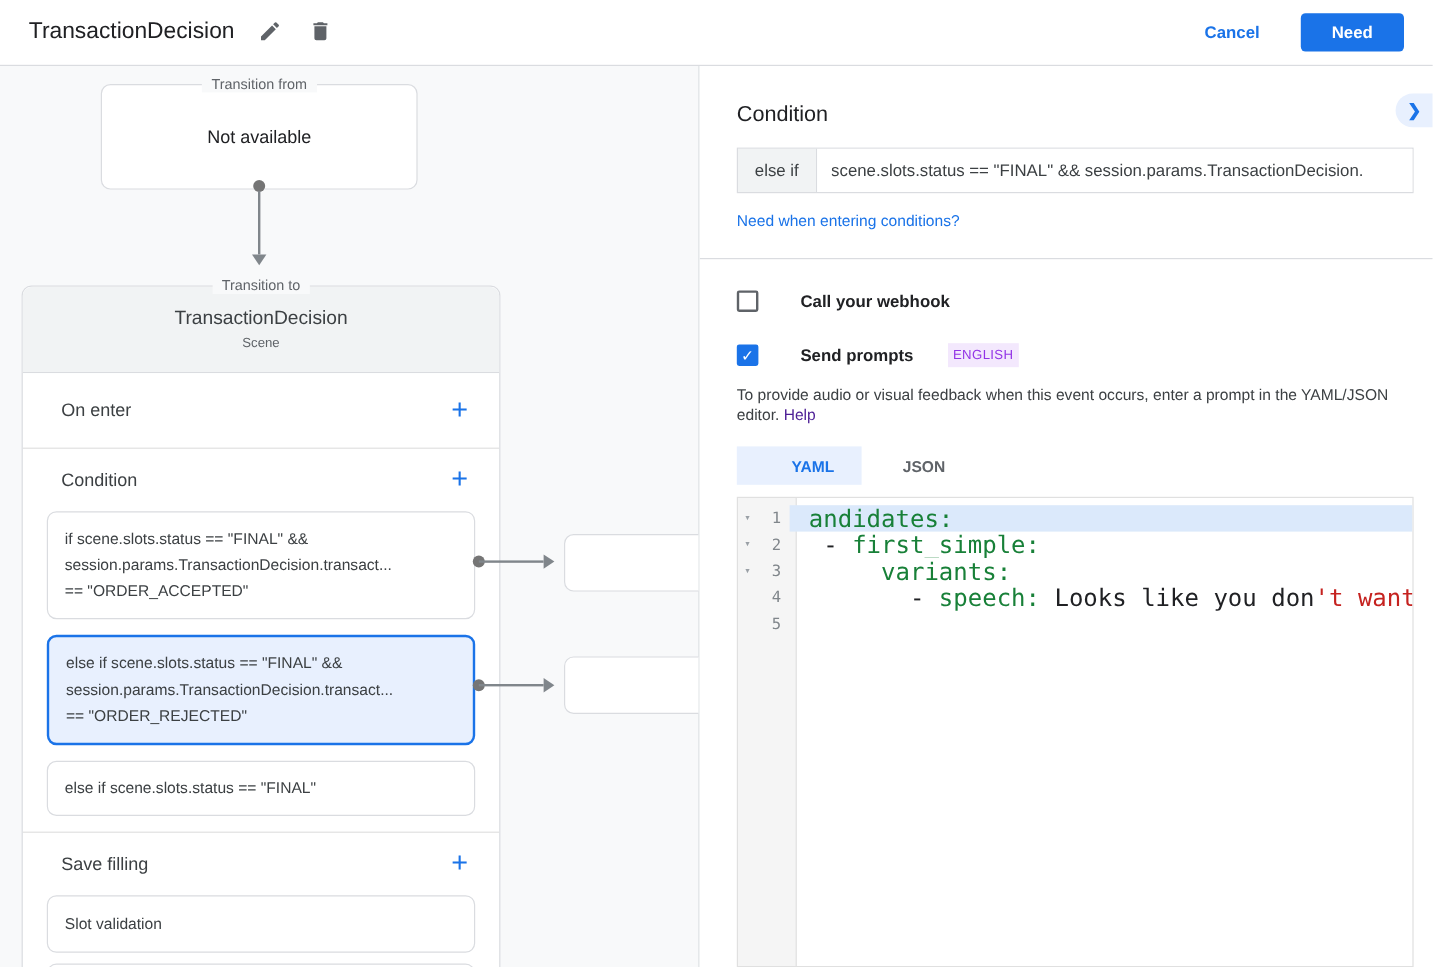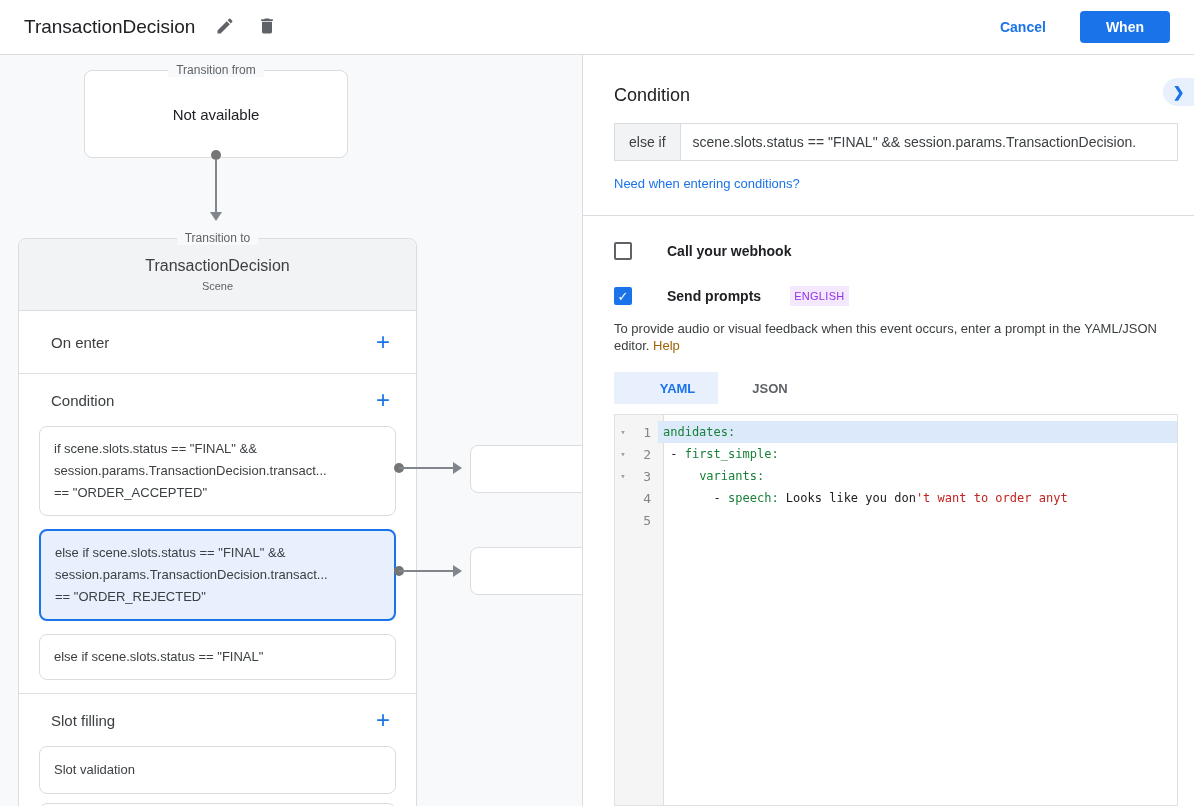--- a/index.html
+++ b/index.html
@@ -89,39 +89,39 @@
 
   .check-row { display:flex; align-items:center; gap:15px; margin-top:26px; }
   .checkbox { width:18px; height:18px; border:2px solid #5f6368; border-radius:2px;
               background:#fff; cursor:pointer; flex:none; display:flex; align-items:center;
               justify-content:center; font-size:13px; color:#fff; }
   .checkbox.checked { background:#1a73e8; border-color:#1a73e8; }
   .check-label { font-size:14px; font-weight:bold; color:#202124;margin-left:20px; }
   .lang-badge { margin-left:14px; background:#f3e8fd; color:#9334e6; font-size:11px;
                 font-weight:normal; padding:4px 4px; letter-spacing:0.3px; }
   .helper { margin-top:14px; font-size:13px; color:#3c4043; width:562px; line-height:17px; }
-  .helper a { color:#a16207; text-decoration:none; cursor:pointer; }
+  .helper a { color:#4c1d95; text-decoration:none; cursor:pointer; }
 
   .tabs { display:flex; margin-top:18px; }
   .tab { width:104px; height:32px; display:flex; align-items:center; justify-content:center;
          font-size:13px; font-weight:bold; color:#5f6368; cursor:pointer; }
   .tab.active { background:#e8f0fe; color:#1a73e8;padding-left:23px; }
 
   .editor { margin-top:10px; width:564px; flex:1; border:1px solid #e0e0e0; background:#fff;
             position:relative; overflow:hidden;
             font-family:"DejaVu Sans Mono", monospace; }
   .gutter-bg { position:absolute; left:0; top:0; bottom:0; width:49px; background:#f5f5f5;
                border-right:1px solid #e0e0e0; }
   .cm-lines { position:relative; padding-top:6px; }
   .cm-line { display:flex; height:22px; align-items:center; }
   .fold-cell { width:16px; flex:none; text-align:center; font-size:9px; color:#9aa0a6;
                cursor:pointer; }
   .num-cell { width:27px; flex:none; text-align:right; padding-right:7px; font-size:13px;
               color:#80868b; }
-  .code-cell { flex:1; padding-left:5px; font-size:12px; white-space:pre; overflow:hidden;
+  .code-cell { flex:1; padding-left:16px; font-size:20px; white-space:pre; overflow:hidden;
                height:22px; line-height:22px; }
   .code-cell.sel { background:#dbe9fb; }
   .tk-key { color:#188038; }
   .tk-plain { color:#202124; }
   .tk-str { color:#c5221f; }
 </style>
 </head>
 <body>
 
 <div class="topbar">
@@ -137,21 +137,21 @@
     <button class="icon-btn">
       <span>
         <svg width="20" height="20" viewBox="0 0 24 24">
             <path d="M6 19c0 1.1.9 2 2 2h8c1.1 0 2-.9 2-2V7H6v12zM19 4h-3.5l-1-1h-5l-1 1H5v2h14V4z"></path>
           </svg>
       </span>
     </button>
   </div>
   <div class="topbar-right">
     <span class="cancel-link">Cancel</span>
-    <button class="save-btn">When</button>
+    <button class="save-btn">Need</button>
   </div>
 </div>
 
 <div class="main">
 
   <div class="canvas">
 
     <div class="tfrom-box">
       <span class="legend">Transition from</span>
       <div class="tfrom-text">Not available</div>
@@ -191,21 +191,21 @@
             </div>
             <div class="cond-card">
               <div>else if scene.slots.status == "FINAL"</div>
             </div>
           </div>
         <div class="sec-divider"></div>
       </div>
 
       <div>
         <div class="sec-head">
-          <span class="row-label">Slot filling</span>
+          <span class="row-label">Save filling</span>
           <span class="plus">+</span>
         </div>
         <div id="slot-cards">
             <div class="slot-card">Slot validation</div>
             <div class="slot-card" style="height: 40px;"></div>
           </div>
       </div>
     </div>
 
     <div class="dot" style="left:394px; top:408px;"></div>

